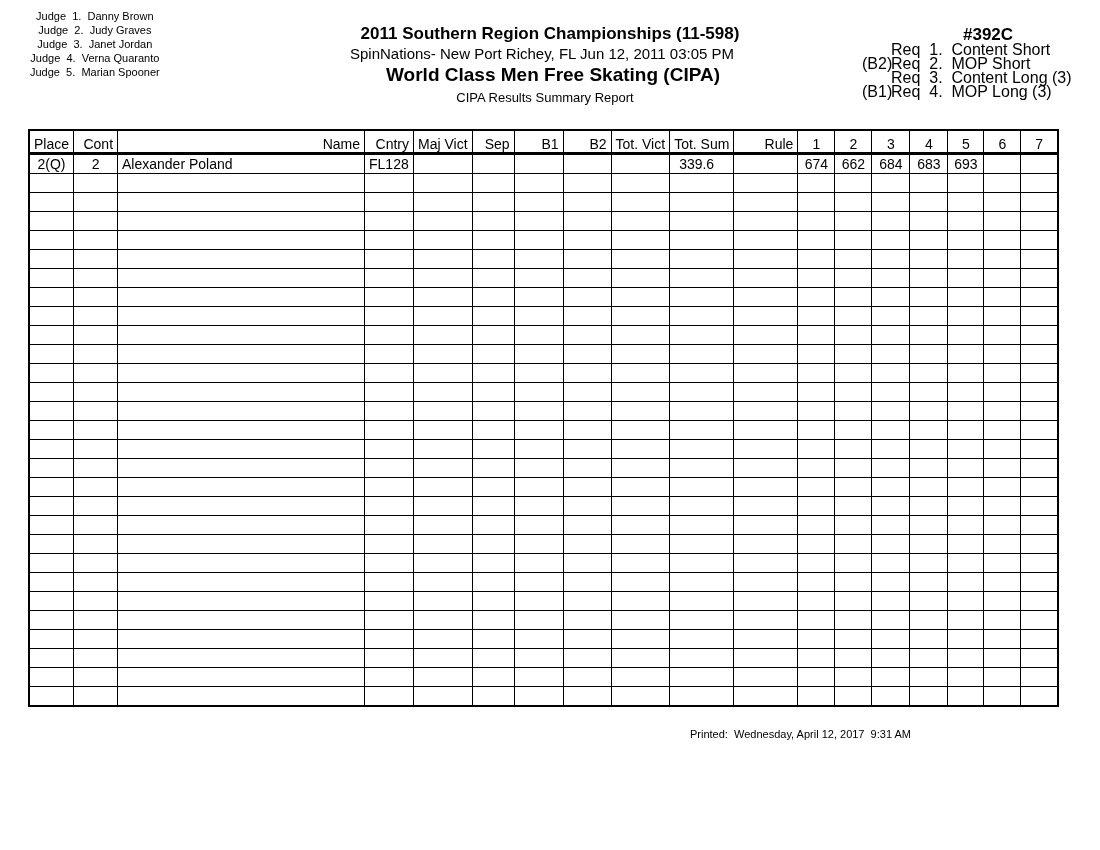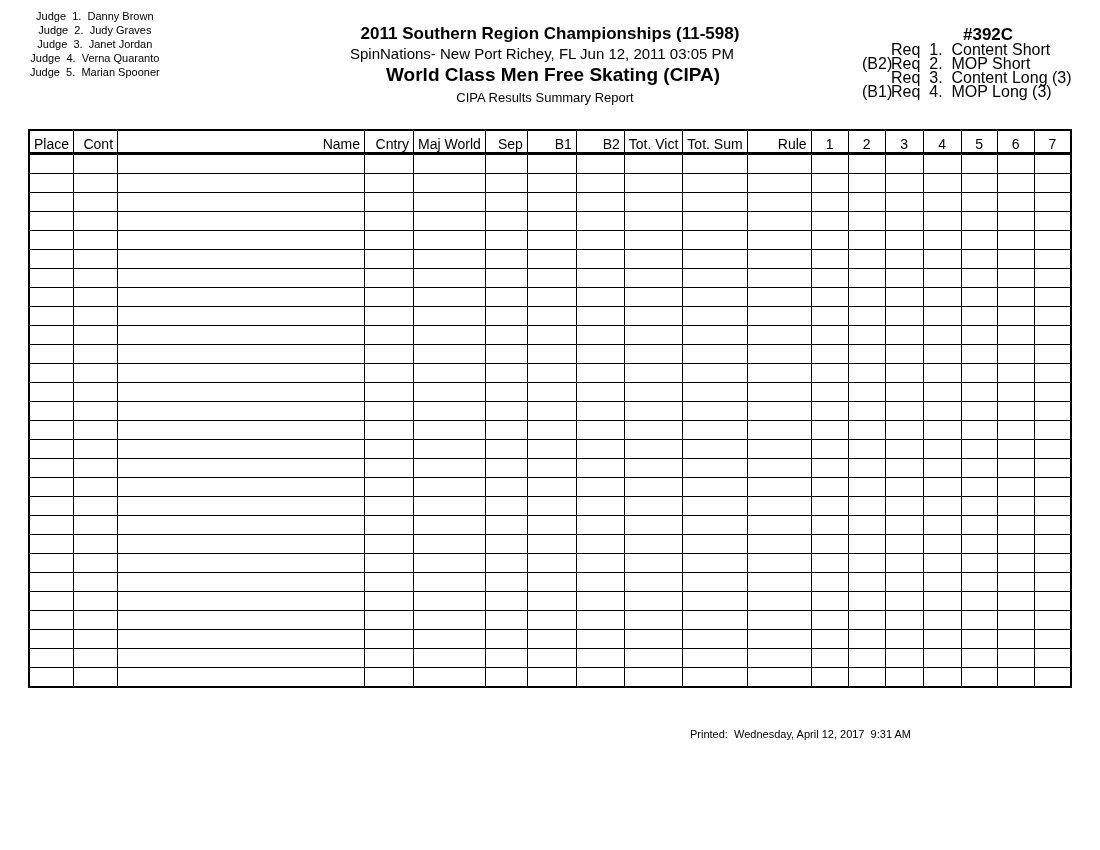--- a/index.html
+++ b/index.html
@@ -66,37 +66,57 @@
       <col style="width:36px">
       <col style="width:37px">
       <col style="width:37px">
   </colgroup>
   <thead>
     <tr>
       <th class="c">Place</th>
       <th>Cont</th>
       <th>Name</th>
       <th>Cntry</th>
-      <th>Maj World</th>
+      <th>Maj Vict</th>
       <th>Sep</th>
       <th>B1</th>
       <th>B2</th>
       <th>Tot. Vict</th>
       <th>Tot. Sum</th>
       <th>Rule</th>
       <th class="c">1</th>
       <th class="c">2</th>
       <th class="c">3</th>
       <th class="c">4</th>
       <th class="c">5</th>
       <th class="c">6</th>
       <th class="c">7</th>
     </tr>
   </thead>
   <tbody id="tbody">
+    <tr>
+      <td class="c">2(Q)</td>
+      <td class="c">2</td>
+      <td>Alexander Poland</td>
+      <td>FL128</td>
+      <td style="padding-left:10px"></td>
+      <td></td>
+      <td></td>
+      <td></td>
+      <td></td>
+      <td style="padding-left:9px">339.6</td>
+      <td></td>
+      <td class="c">674</td>
+      <td class="c">662</td>
+      <td class="c">684</td>
+      <td class="c">683</td>
+      <td class="c">693</td>
+      <td class="c"></td>
+      <td class="c"></td>
+    </tr>
   <tr>
         <td></td>
         <td></td>
         <td></td>
         <td></td>
         <td></td>
         <td></td>
         <td></td>
         <td></td>
         <td></td>

